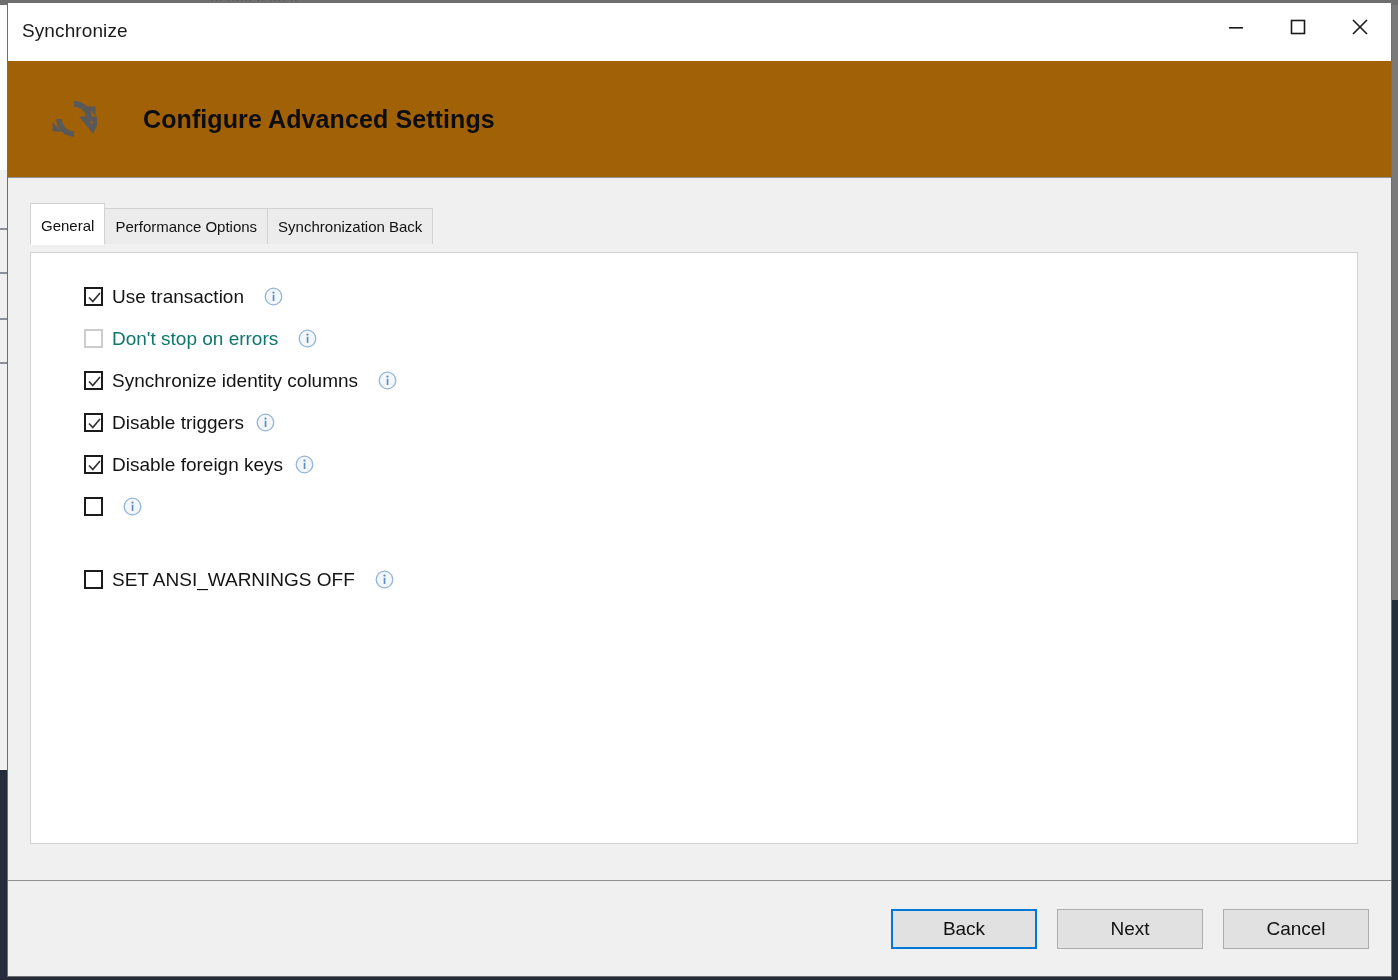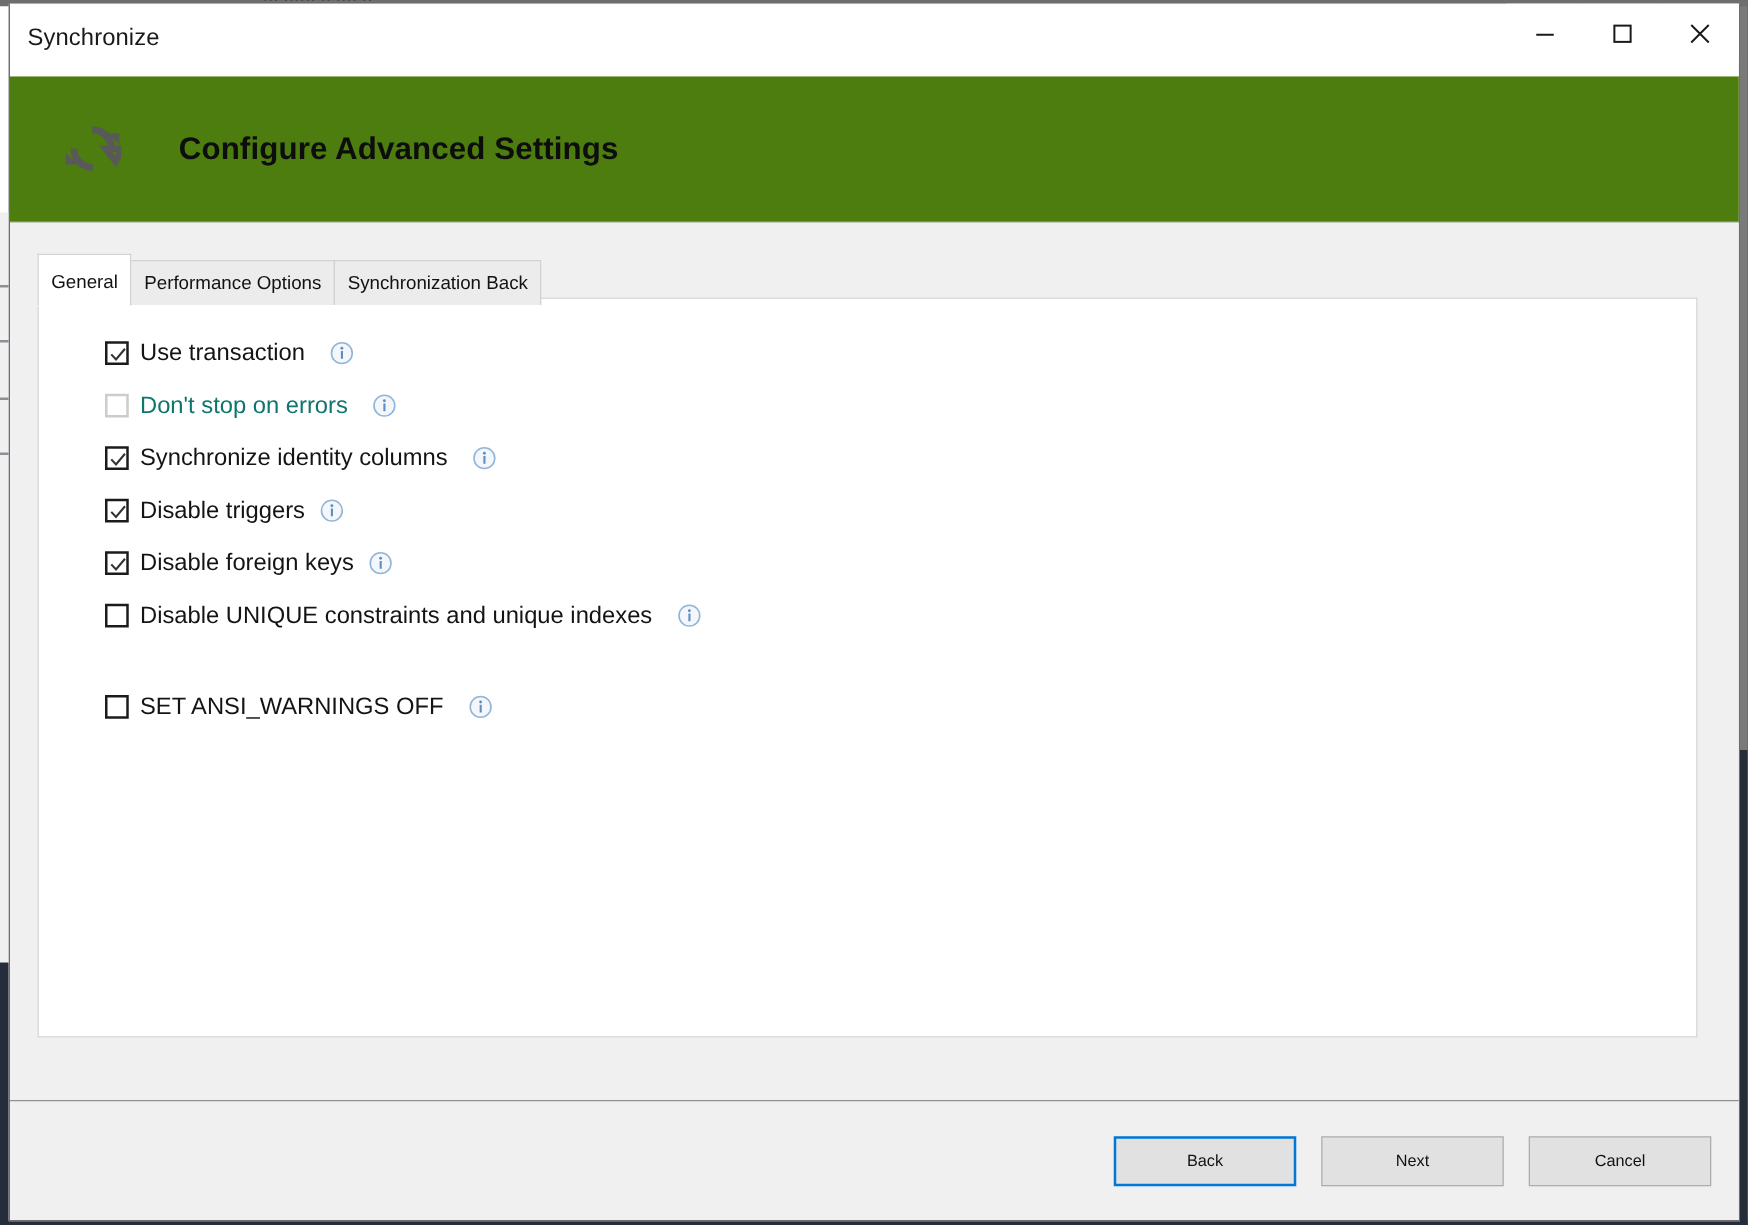--- a/index.html
+++ b/index.html
@@ -111,21 +111,21 @@
     display: flex;
     align-items: center;
     justify-content: center;
     background: #ffffff;
   }
   .wc-btn svg { display: block; }
 
   
   #header-band {
     flex: 0 0 117px;
-    background: #4d7c0f;
+    background: #a16207;
     display: flex;
     align-items: center;
     padding-left: 43px;
     border-bottom: 1px solid #919191;
     box-sizing: border-box;
   }
   #sync-icon { width: 46px; height: 46px; flex: 0 0 46px; }
   #page-title {
     font-size: 25px;
     font-weight: bold;
@@ -172,21 +172,21 @@
     height: 42px;
     padding-top: 11px;
     z-index: 4;
     margin-bottom: -1px;
   }
 
   
   #content-panel {
     position: absolute;
     left: 22px;
-    top: 60px;
+    top: 74px;
     width: 1328px;
     height: 592px;
     background: #ffffff;
     border: 1px solid #d2d2d2;
     box-sizing: border-box;
     z-index: 2;
   }
 
   .check-list {
     padding: 22px 0 0 53px;
@@ -232,21 +232,21 @@
     flex: 0 0 96px;
     background: #f0f0f0;
     border-top: 1px solid #919191;
     box-sizing: border-box;
     display: flex;
     align-items: center;
     justify-content: flex-end;
     padding-right: 22px;
   }
   .btn {
-    font-size: 13px;
+    font-size: 19px;
     color: #111111;
     background: #e1e1e1;
     border: 1px solid #adadad;
     box-sizing: border-box;
     width: 146px;
     height: 40px;
     margin-left: 20px;
     display: flex;
     align-items: center;
     justify-content: center;
@@ -396,21 +396,20 @@
             <svg width="19" height="19" viewBox="0 0 19 19">
               <circle cx="9.5" cy="9.5" r="8.3" fill="#f3f7fb" stroke="#93b5d8" stroke-width="1.3"></circle>
               <circle cx="9.5" cy="5.6" r="1.15" fill="#5d8fc0"></circle>
               <rect x="8.7" y="7.8" width="1.7" height="6.2" fill="#5d8fc0"></rect>
             </svg>
           </span>
         </div>
 
         <div class="check-row">
           <span class="cbox"></span>
-          <span class="check-label">Disable UNIQUE constraints and unique indexes</span>
           <span class="info-icon gap-wide">
             <svg width="19" height="19" viewBox="0 0 19 19">
               <circle cx="9.5" cy="9.5" r="8.3" fill="#f3f7fb" stroke="#93b5d8" stroke-width="1.3"></circle>
               <circle cx="9.5" cy="5.6" r="1.15" fill="#5d8fc0"></circle>
               <rect x="8.7" y="7.8" width="1.7" height="6.2" fill="#5d8fc0"></rect>
             </svg>
           </span>
         </div>
 
         <div class="check-row spaced">

